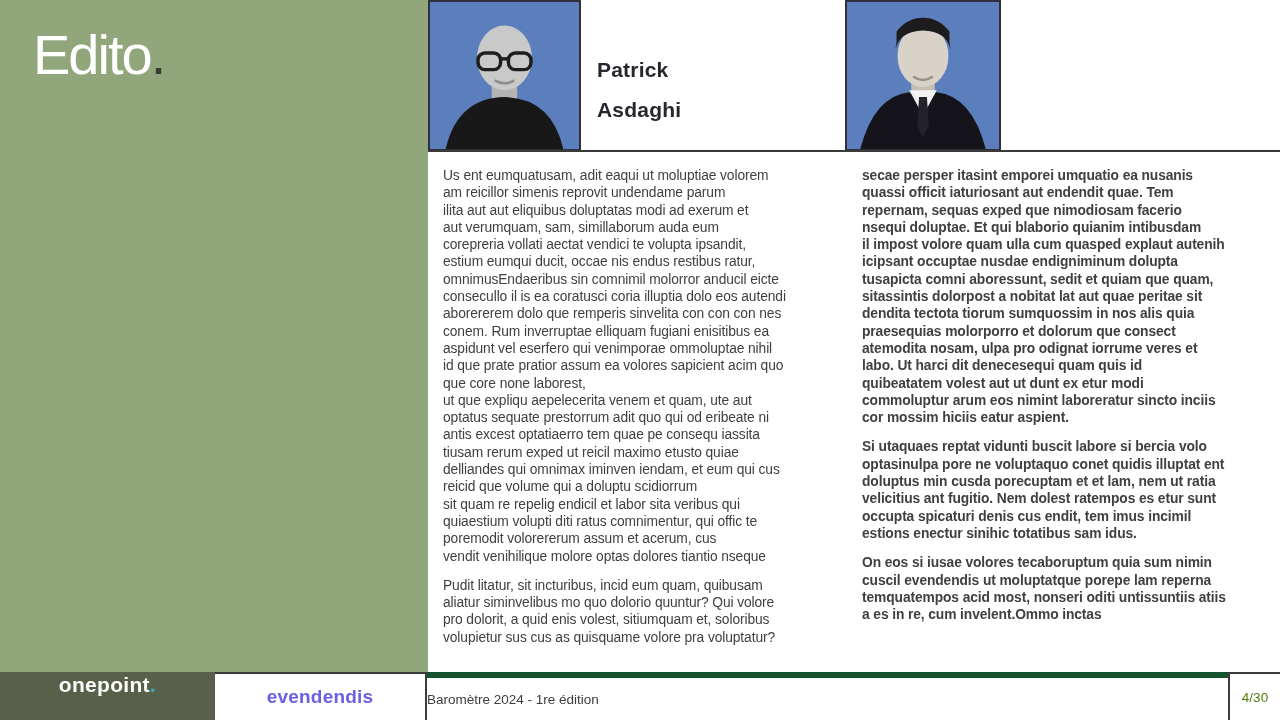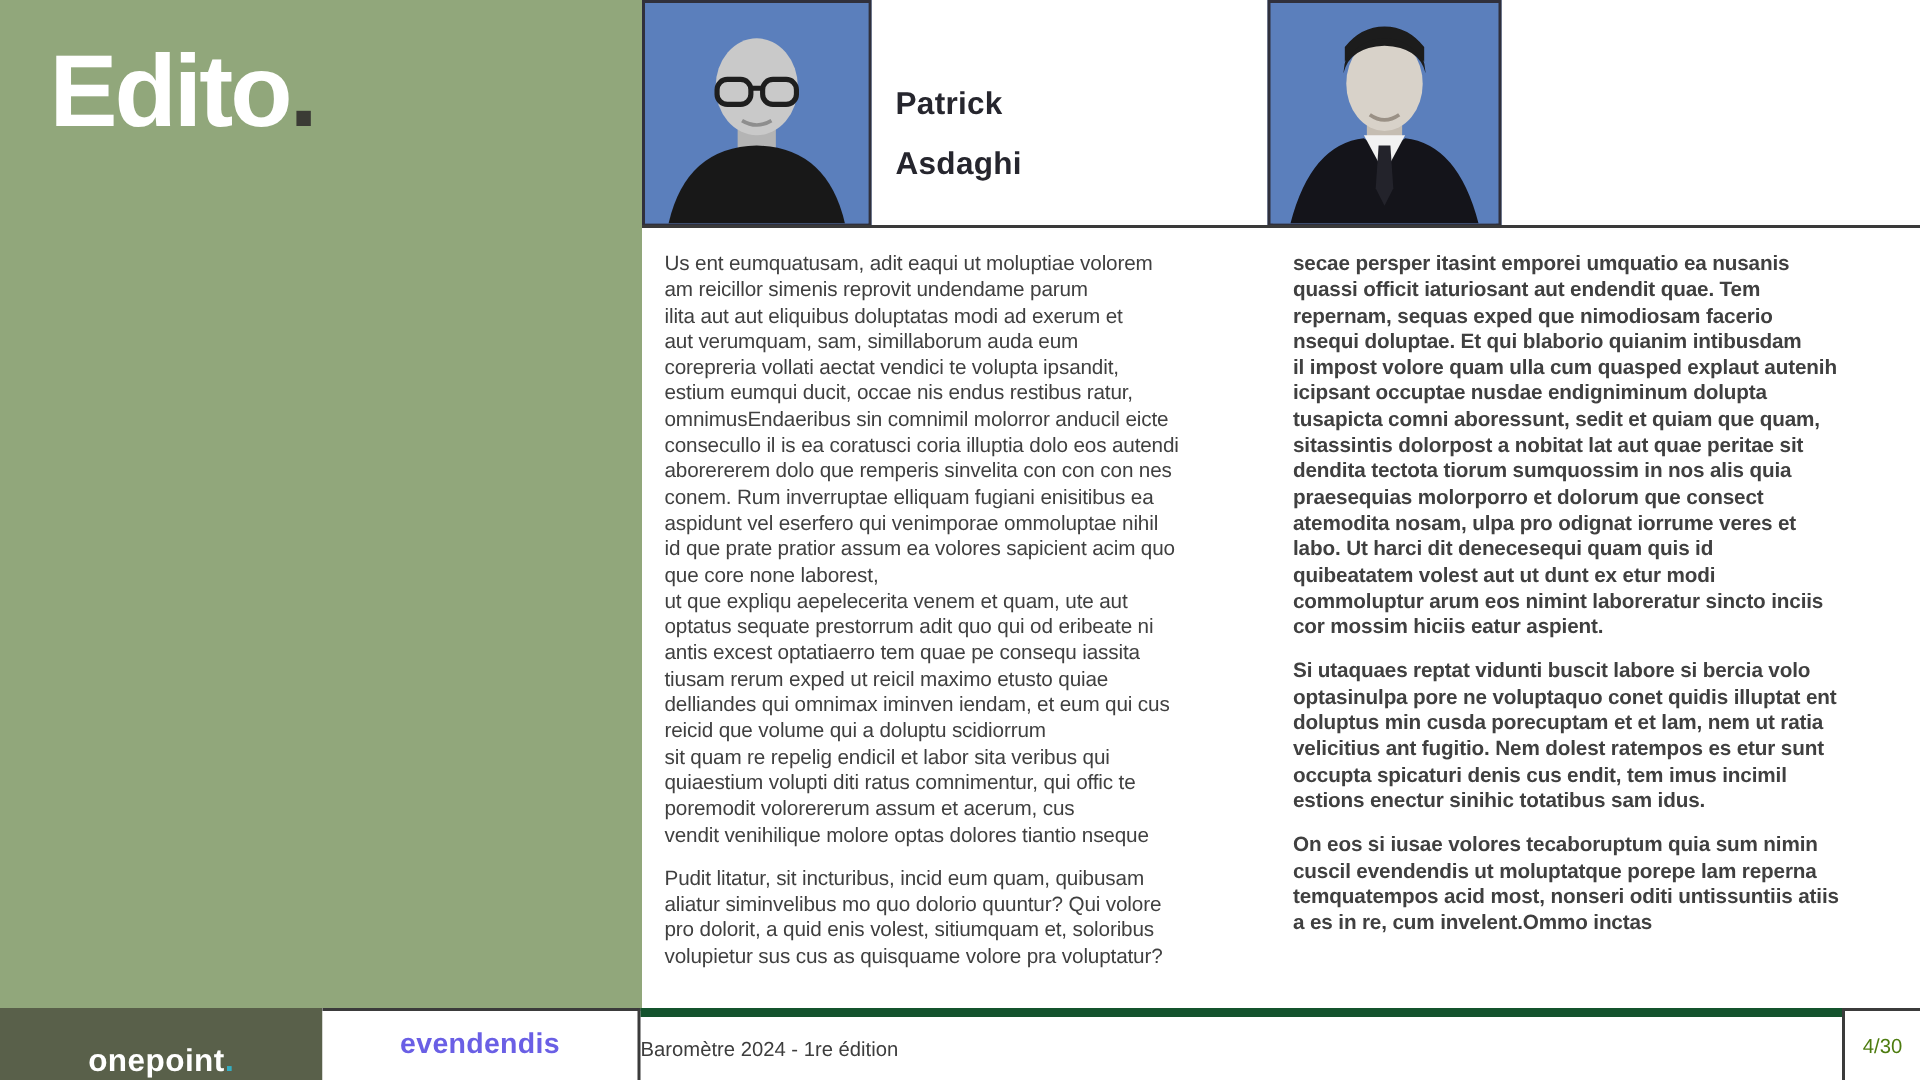--- a/index.html
+++ b/index.html
@@ -4,21 +4,21 @@
 <style>
   html,body { margin:0; padding:0; background:#e8e8e8; }
   .page {
     position:relative; width:1280px; height:720px; background:#ffffff;
     font-family:"Liberation Sans", sans-serif; overflow:hidden;
   }
 
   
   .sidebar { position:absolute; left:0; top:0; width:428px; height:672px; background:#91A77B; }
   .sidebar-title {
-    position:absolute; left:33px; top:24px; font-size:68px; font-weight:700;
+    position:absolute; left:33px; top:24px; font-size:56px; font-weight:400;
     color:#ffffff; letter-spacing:-2px; line-height:1.1;
   }
   .sidebar-title .dot { color:#3B3B35; }
 
   
   .photo {
     position:absolute; top:0; width:153px; height:151px; box-sizing:border-box;
     border:2px solid #30303C; background:#5B7FBC;
   }
   .photo svg { display:block; width:100%; height:100%; }
@@ -37,21 +37,21 @@
     position:absolute; top:167px; width:408px; color:#404040;
     font-size:13.8px; line-height:17.3px; letter-spacing:-0.1px;
   }
   .column p { margin:0 0 12px 0; white-space:pre-line; }
   .col-left { left:443px; }
   .col-right { left:862px;font-weight:bold; }
 
   
   .footer { position:absolute; left:0; top:672px; width:1280px; height:48px; display:flex; }
   .f-onepoint {
-    width:215px; background:#59604A; display:flex; align-items:flex-end; justify-content:center;
+    width:215px; background:#59604A; display:flex; align-items:flex-start; justify-content:center;
   }
   .onepoint-text { color:#ffffff; font-weight:700; font-size:21px; letter-spacing:0.3px; }
   .onepoint-dot { color:#35AEC2; font-weight:800; font-size:22px; }
   .f-carbon {
     width:212px; background:#ffffff; box-sizing:border-box;
     border-top:2px solid #3B3B3B; border-right:2px solid #3B3B3B;
     display:flex; align-items:center; justify-content:center;
   }
   .carbon-text { color:#6A5FE5; font-weight:700; font-size:19px; letter-spacing:0.2px; }
   .f-baro {

